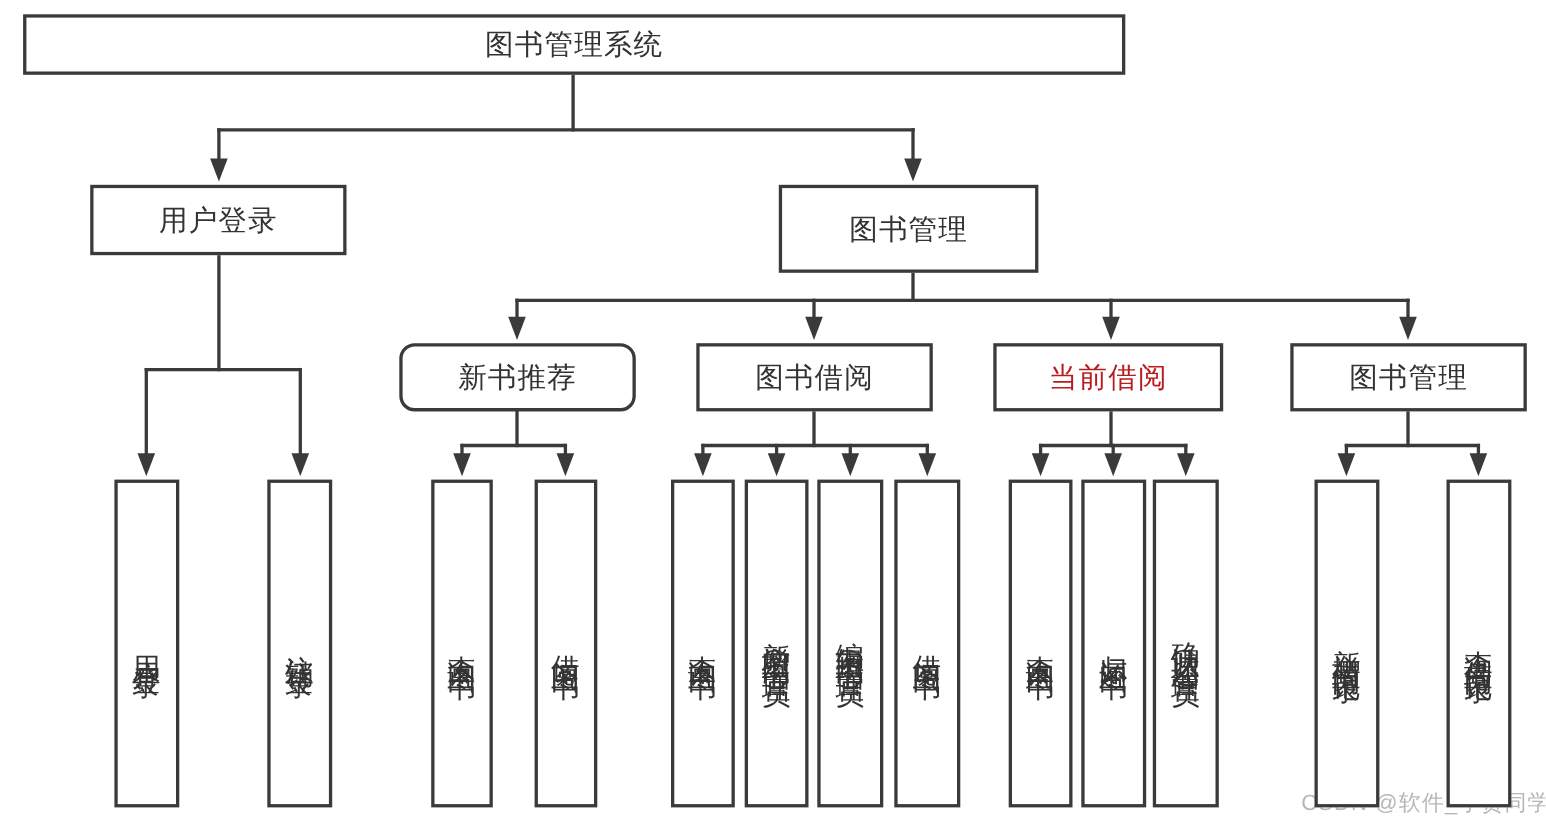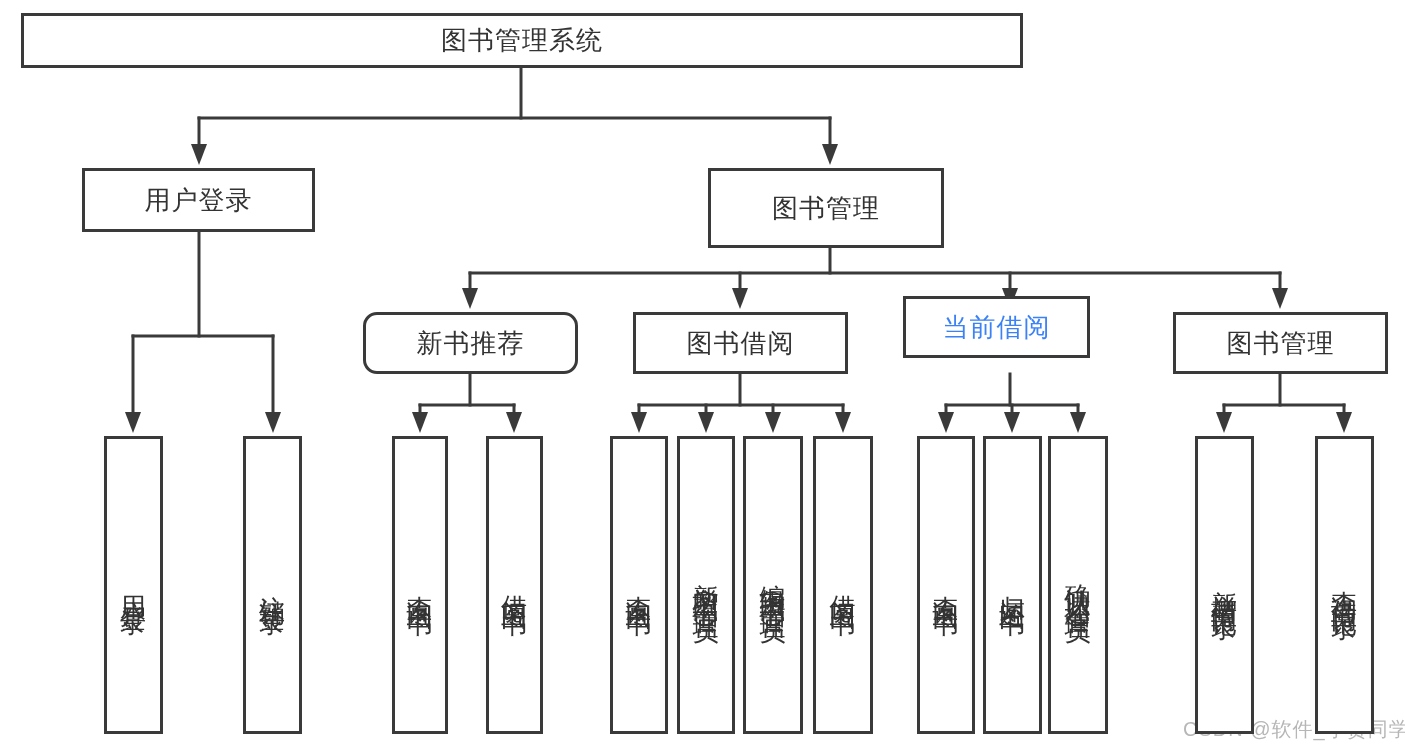--- a/index.html
+++ b/index.html
@@ -119,21 +119,21 @@
     </div>
     <div class="node" style="left: 708px; top: 168px; width: 236px; height: 80px; border-color: rgb(58, 58, 58); color: rgb(51, 51, 51);">
       <span>图书管理</span>
     </div>
     <div class="node" style="left: 363px; top: 312px; width: 215px; height: 62px; border-color: rgb(58, 58, 58); color: rgb(51, 51, 51); border-radius: 14px;">
       <span>新书推荐</span>
     </div>
     <div class="node" style="left: 633px; top: 312px; width: 215px; height: 62px; border-color: rgb(58, 58, 58); color: rgb(51, 51, 51);">
       <span>图书借阅</span>
     </div>
-    <div class="node" style="left: 903px; top: 296px; width: 187px; height: 62px; border-color: rgb(58, 58, 58); color: #3b82f6;">
+    <div class="node" style="left: 903px; top: 312px; width: 209px; height: 62px; border-color: rgb(58, 58, 58); color: #b91c1c;">
       <span>当前借阅</span>
     </div>
     <div class="node" style="left: 1173px; top: 312px; width: 215px; height: 62px; border-color: rgb(58, 58, 58); color: rgb(51, 51, 51);">
       <span>图书管理</span>
     </div>
     <div class="node vertical" style="left: 104px; top: 436px; width: 59px; height: 298px; border-color: rgb(58, 58, 58); color: rgb(51, 51, 51);">
       <span>用户登录</span>
     </div>
     <div class="node vertical" style="left: 243px; top: 436px; width: 59px; height: 298px; border-color: rgb(58, 58, 58); color: rgb(51, 51, 51);">
       <span>注销登录</span>

